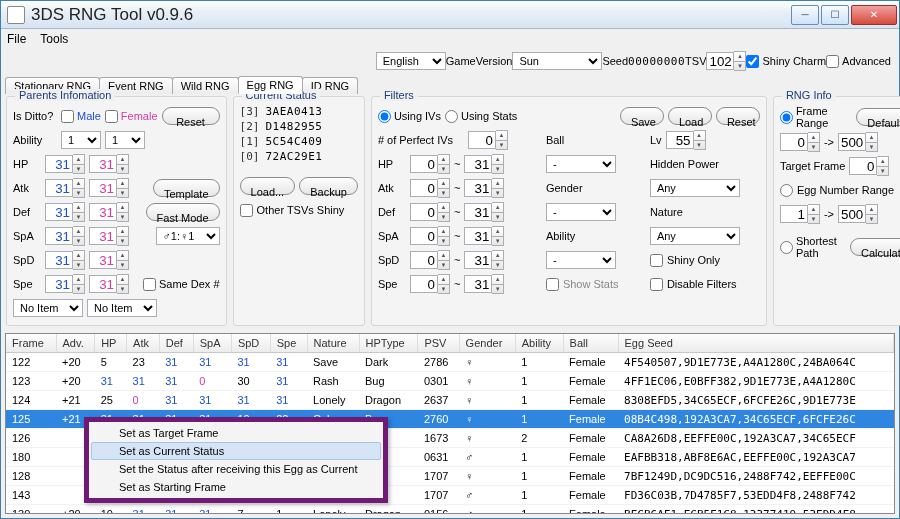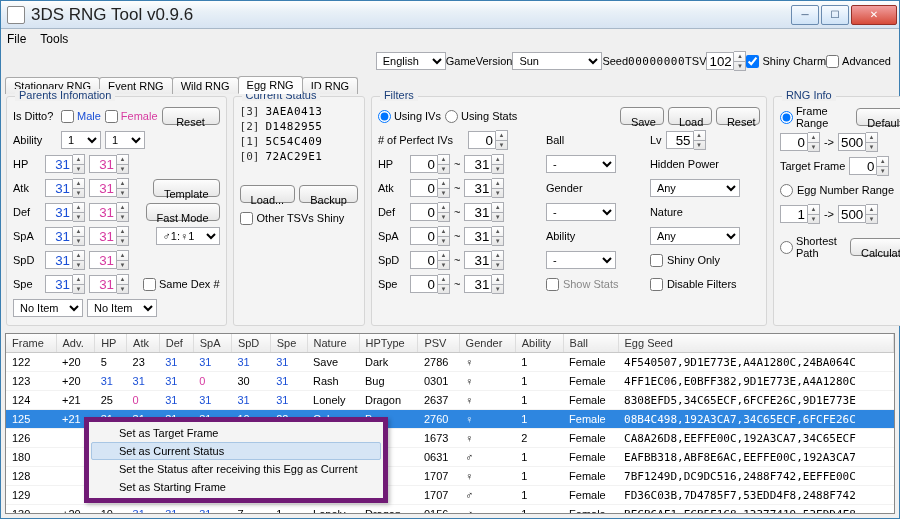--- a/index.html
+++ b/index.html
@@ -16,21 +16,21 @@
   select,input[type=text]{border:1px solid #abadb3;background:#fff;font:inherit;height:18px;box-sizing:border-box;padding:0 2px}
   .num{width:40px;display:inline-flex;align-items:center}
   .num input{width:28px;text-align:right;border:1px solid #abadb3;height:18px;box-sizing:border-box}
   .num .spin{width:12px;height:18px;border:1px solid #abadb3;border-left:none;background:linear-gradient(#fff,#e6e6e6);display:flex;flex-direction:column}
   .num .spin b{flex:1;font-size:6px;display:flex;align-items:center;justify-content:center;color:#555}
   .num .spin b+b{border-top:1px solid #abadb3}
   .chk{display:inline-flex;align-items:center;gap:3px}
   .chk input{margin:0}
   .grpbox{border:1px solid #d6d6d6;border-radius:3px;margin:3px;padding:6px 6px 4px 6px;position:relative;background:#f4f4f4}
   .grpbox>.legend{position:absolute;top:-8px;left:8px;background:#f0f0f0;padding:0 4px;color:#1a3e7a;font-size:11px}
-  .btn{border:1px solid #8c8c8c;border-radius:4px;background:linear-gradient(#fdfdfd,#e7e7e7);height:16px;padding:8px 10px;font:inherit;min-width:58px}
+  .btn{border:1px solid #8c8c8c;border-radius:9px;background:linear-gradient(#fdfdfd,#e7e7e7);height:16px;padding:8px 10px;font:inherit;min-width:58px}
   .tabs{display:flex;align-items:flex-end;padding:0 4px;margin-top:2px}
   .tab{border:1px solid #aaa;border-bottom:none;background:linear-gradient(#fdfdfd,#ececec);padding:2px 8px;margin-right:-1px;border-top-left-radius:3px;border-top-right-radius:3px;font-size:11px;position:relative;top:1px}
   .tab.active{background:#fdfdfd;border-bottom:1px solid #fdfdfd;z-index:2}
   .cols{display:flex;gap:0}
   .row{display:flex;align-items:center;gap:4px;margin:2px 0;min-height:22px}
   .lbl{min-width:28px;color:#000}
   .blue{color:#1a4fd6}
   .pink{color:#d63aa0}
   .mono{font-family:Consolas,monospace}
   
@@ -253,21 +253,21 @@
           <span class="val">D1482955</span>
         </div>
       <div class="stat-row">
           <span class="slot">[1]</span>
           <span class="val">5C54C409</span>
         </div>
       <div class="stat-row">
           <span class="slot">[0]</span>
           <span class="val">72AC29E1</span>
         </div>
-      <div class="row" style="margin-top:20px">
+      <div class="row" style="margin-top:12px">
           <button class="btn" style="min-width:48px">Load...</button>
           <button class="btn" style="min-width:48px">Backup</button>
         </div>
       <label class="chk row">
           <input type="checkbox" style="">
           <span>Other TSVs Shiny</span>
         </label>
     </div>
 
     <div class="grpbox" style="flex:1">
@@ -672,21 +672,21 @@
             <td></td>
             <td></td>
             <td></td>
             <td>1707</td>
             <td>♀</td>
             <td>1</td>
             <td>Female</td>
             <td class="mono">7BF1249D,DC9DC516,2488F742,EEFFE00C</td>
           </tr>
           <tr>
-            <td>129</td>
+            <td>143</td>
             <td></td>
             <td></td>
             <td></td>
             <td></td>
             <td></td>
             <td></td>
             <td></td>
             <td></td>
             <td></td>
             <td>1707</td>

